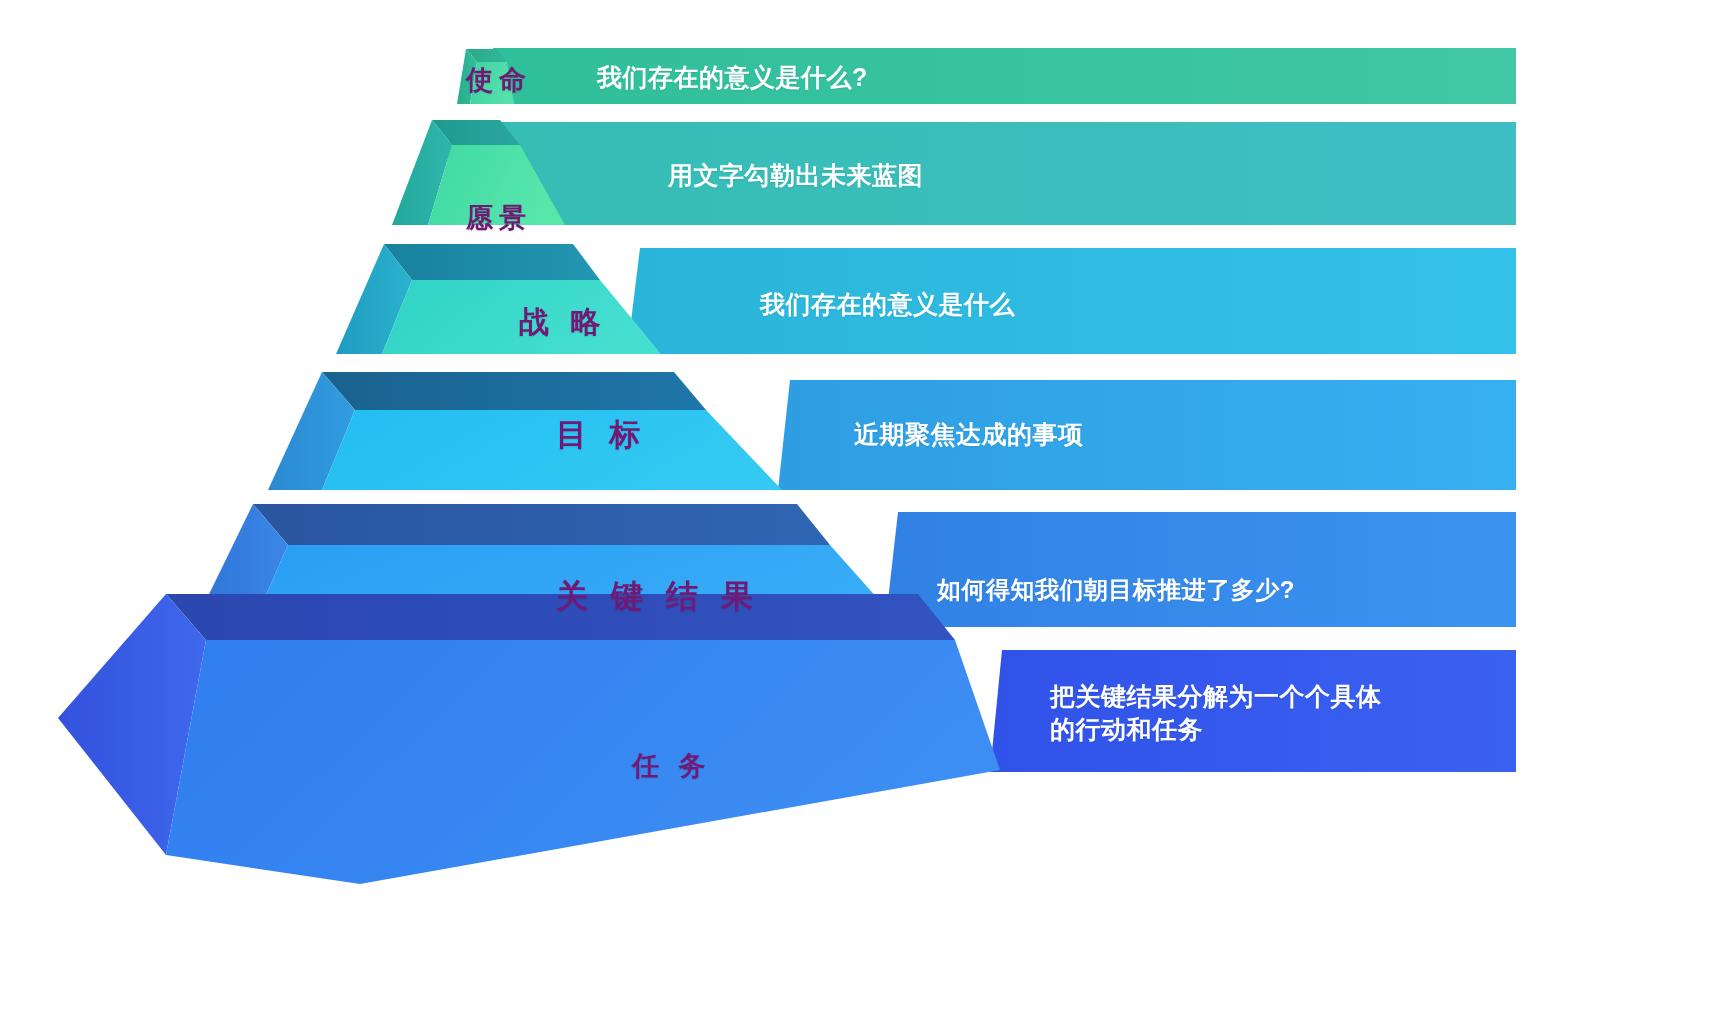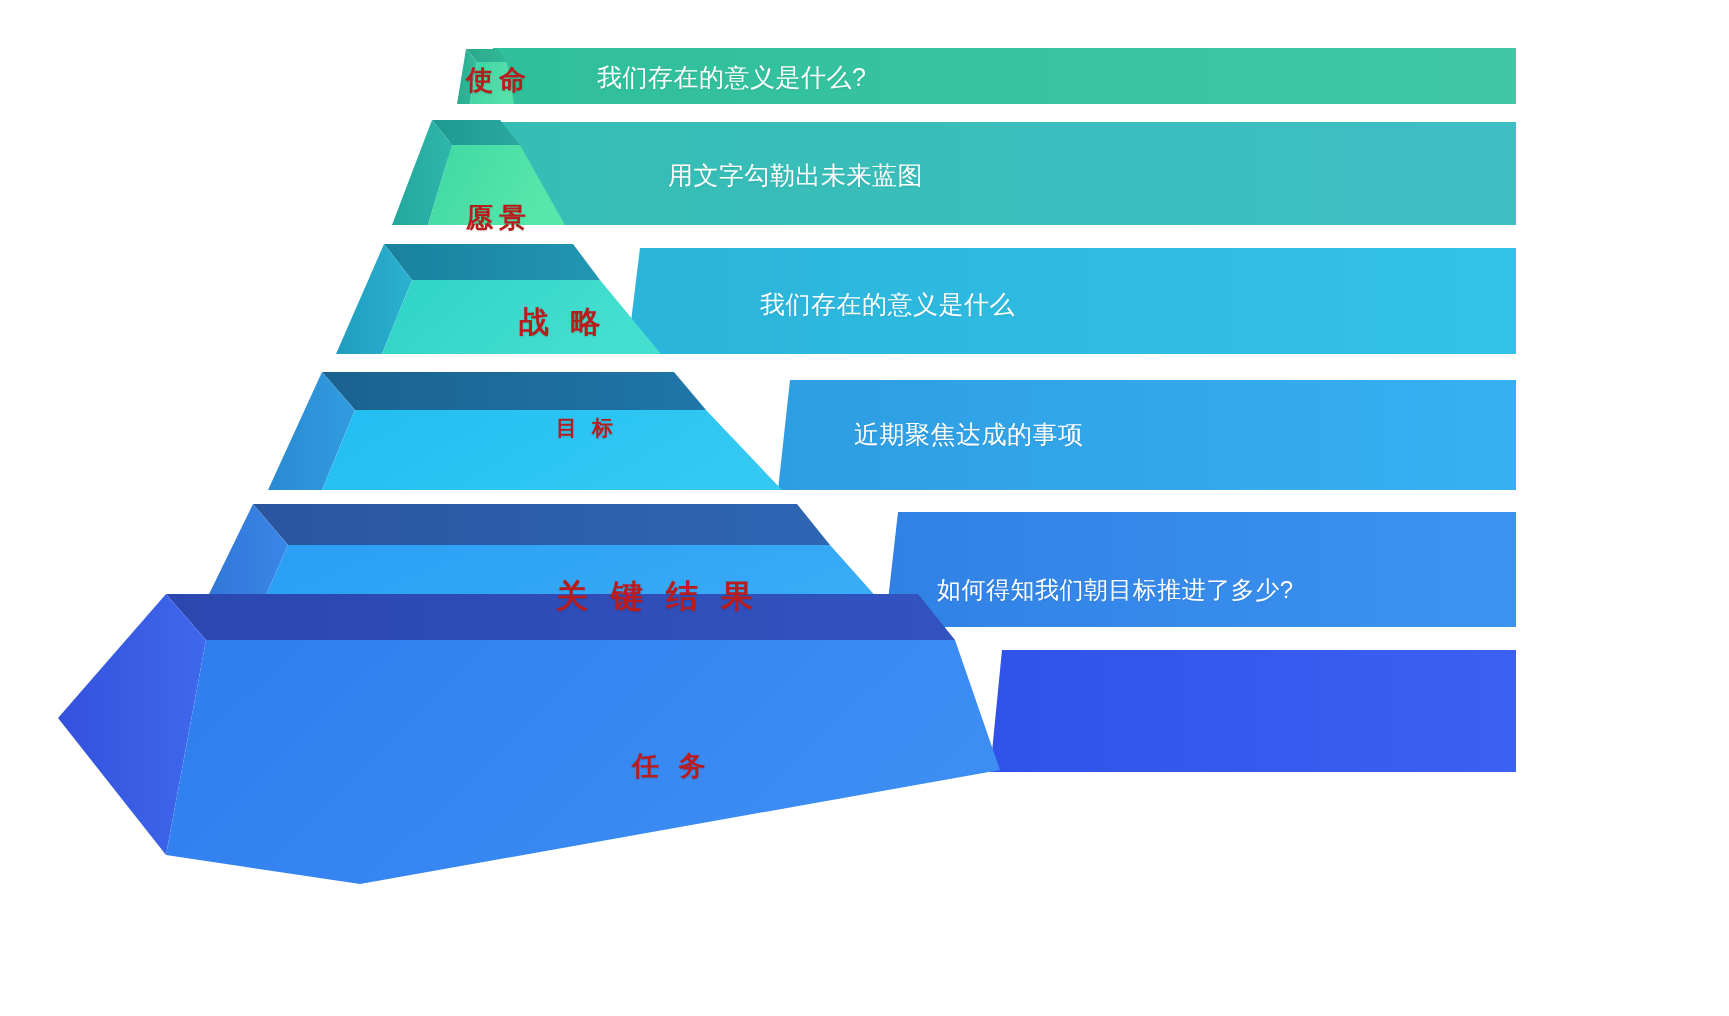--- a/index.html
+++ b/index.html
@@ -21,31 +21,31 @@
   }
   #pyramid-svg {
     position: absolute;
     left: 0;
     top: 0;
     width: 1729px;
     height: 1016px;
   }
   .tier-label {
     position: absolute;
-    color: #b91c1c;
+    color: #701a75;
     font-weight: 700;
     letter-spacing: 0.22em;
     white-space: nowrap;
     text-shadow: 0 1px 2px rgba(0,0,0,0.10);
     pointer-events: none;
   }
   .tier-desc {
     position: absolute;
     color: #ffffff;
-    font-weight: 400;
+    font-weight: 700;
     white-space: pre-line;
     line-height: 1.32;
     letter-spacing: 0.02em;
     text-shadow: 0 1px 2px rgba(0,0,0,0.08);
   }
 </style>
 </head>
 <body>
 
 <div id="stage">
@@ -199,30 +199,32 @@
       <polygon points="206,640 955,640 1000,770 360,884 166,855" fill="url(#face5)"></polygon>
     </g>
   </svg>
 
   <div class="tier-label" style="left:466px; top:62px; font-size:27px;">使命</div>
 
   <div class="tier-label" style="left:466px; top:158px; font-size:27px;margin-top:42px;">愿景</div>
 
   <div class="tier-label" style="left:519px; top:302px; font-size:30px;">战 略</div>
 
-  <div class="tier-label" style="left:556px; top:414px; font-size:21px;">目 标</div>
+  <div class="tier-label" style="left:556px; top:414px; font-size:31px;">目 标</div>
 
   <div class="tier-label" style="left:556px; top:575px; font-size:32px;">关 键 结 果</div>
 
   <div class="tier-label" style="left:632px; top:748px; font-size:27px;">任 务</div>
 
   <div class="tier-desc" style="left:597px; top:61px; font-size:25px;">我们存在的意义是什么?</div>
 
   <div class="tier-desc" style="left:668px; top:159px; font-size:25px;">用文字勾勒出未来蓝图</div>
 
   <div class="tier-desc" style="left:760px; top:288px; font-size:25px;">我们存在的意义是什么</div>
 
   <div class="tier-desc" style="left:843px; top:418px; font-size:25px;margin-left:11px;">近期聚焦达成的事项</div>
 
   <div class="tier-desc" style="left:937px; top:574px; font-size:24px;">如何得知我们朝目标推进了多少?</div>
 
+  <div class="tier-desc" style="left:1050px; top:680px; font-size:25px;">把关键结果分解为一个个具体
+的行动和任务</div>
 
 </div>
 
 </body></html>

